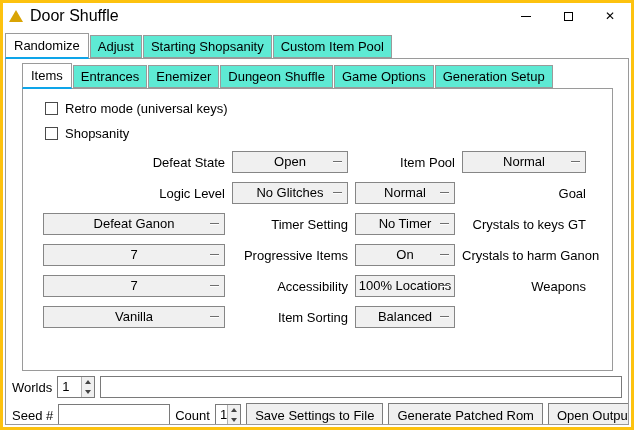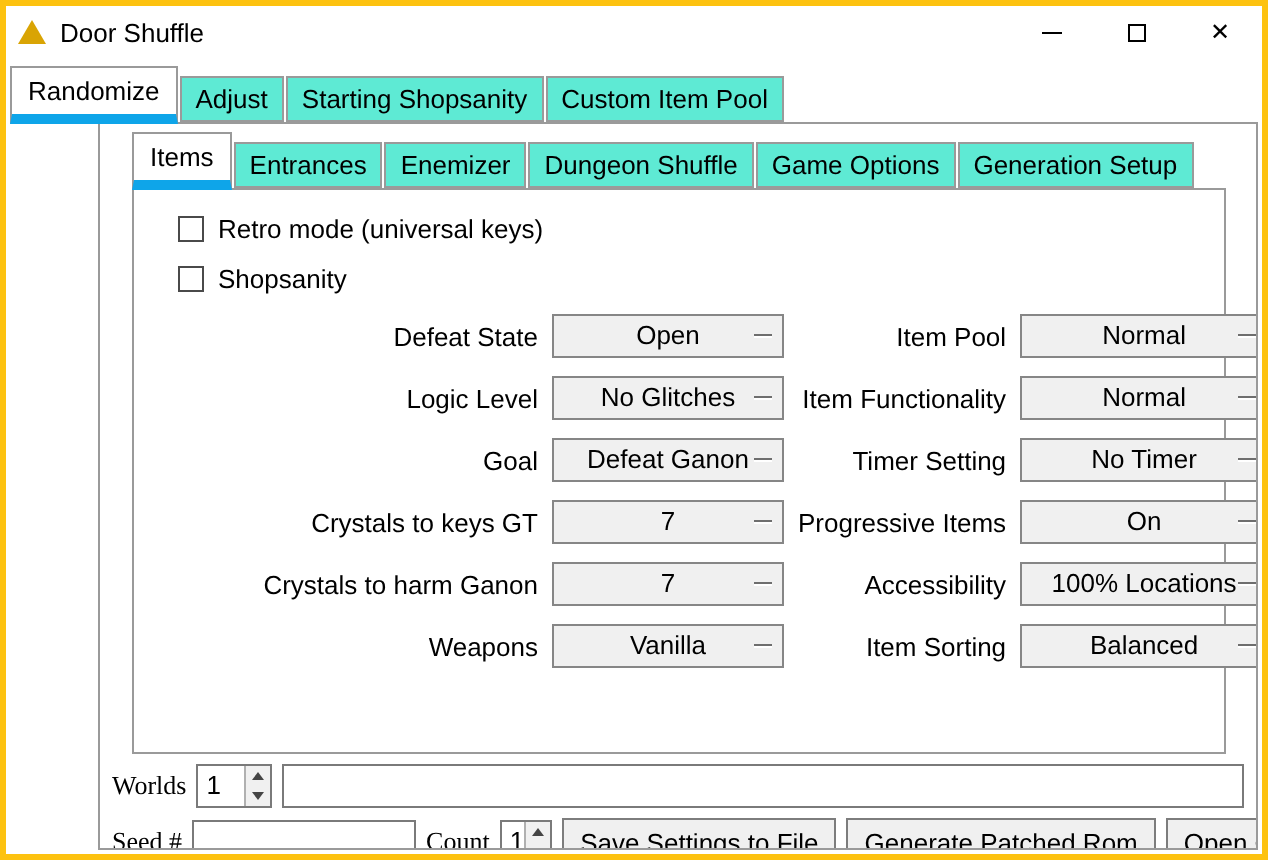--- a/index.html
+++ b/index.html
@@ -1,42 +1,42 @@
 <!DOCTYPE html>
 <html><head>
 <meta charset="utf-8">
 <style>
   html,body{margin:0;padding:0;}
   body{font-family:"Liberation Sans",sans-serif;font-size:13px;color:#000;background:#c8c8c8;}
   .window{width:634px;height:430px;background:#fdc20f;padding:3px;display:flex;flex-direction:column;box-sizing:border-box;}
   .titlebar{height:26px;flex:0 0 26px;background:#fff;display:flex;align-items:center;padding-left:6px;}
   .app-icon{width:0;height:0;border-left:7px solid transparent;border-right:7px solid transparent;border-bottom:12px solid #d9a404;margin-right:7px;}
-  .title-text{font-size:13px;}
+  .title-text{font-size:16px;}
   .caption{margin-left:auto;display:flex;align-self:stretch;}
   .cap-btn{width:42px;display:flex;align-items:center;justify-content:center;cursor:default;}
   .glyph-min{width:10px;height:1px;background:#000;}
   .glyph-max{width:9px;height:9px;border:1px solid #000;box-sizing:border-box;}
   .glyph-close{font-size:12px;line-height:1;}
   .client{flex:1;background:#fff;display:flex;flex-direction:column;padding:4px 2px 2px;box-sizing:border-box;overflow:hidden;}
   .tabbar{display:flex;align-items:flex-end;position:relative;z-index:2;}
   .tab{padding:3px 7px;background:#5eead4;border:1px solid #9a9a9a;margin-right:1px;white-space:nowrap;cursor:default;}
-  .tab.active{background:#fff;border-bottom:5px solid #0ea5e9;margin-bottom:-1px;padding:4px 8px;}
-  .outer-content{flex:1;border:1px solid #9a9a9a;display:flex;flex-direction:column;overflow:hidden;background:#fff;margin-left:44px;}
+  .tab.active{background:#fff;border-bottom:2px solid #0ea5e9;margin-bottom:-1px;padding:4px 8px;}
+  .outer-content{flex:1;border:1px solid #9a9a9a;display:flex;flex-direction:column;overflow:hidden;background:#fff;}
   .inner-nb{margin:4px 15px 0 16px;position:relative;}
   .inner-content{border:1px solid #9a9a9a;height:283px;box-sizing:border-box;padding:8px 0 0 20px;background:#fff;}
   .check-row{display:flex;align-items:center;margin:4px 0 10px 2px;gap:7px;}
   .checkbox{width:13px;height:13px;border:1px solid #4a4a4a;background:#fff;flex:0 0 13px;box-sizing:border-box;cursor:default;}
   .form-grid{display:grid;grid-template-columns:182px 116px 1fr 124px;column-gap:7px;row-gap:9px;align-items:center;margin-top:8px;padding-right:26px;}
   .f-label{text-align:right;white-space:nowrap;}
   .dropdown{height:22px;background:#f0f0f0;border:1px solid #868686;display:flex;align-items:center;position:relative;box-sizing:border-box;cursor:default;}
   .dd-value{flex:1;text-align:center;line-height:20px;}
   .dd-indicator{position:absolute;right:5px;top:50%;margin-top:-1px;width:9px;height:1px;background:#6e6e6e;box-shadow:0 1px 0 #fff;}
   .footer{margin-top:auto;padding:5px 6px 6px;display:flex;flex-direction:column;gap:5px;}
   .frow{display:flex;align-items:center;gap:5px;}
-  .lbl{white-space:nowrap;font-family:Liberation Serif, serif;}
+  .lbl{white-space:nowrap;}
   .entry{height:22px;border:1px solid #7a7a7a;background:#fff;padding:0 4px;font:13px "Liberation Sans",sans-serif;box-sizing:border-box;outline:none;}
   .entry.long{flex:1;}
   .entry.seed{width:112px;}
   .spin{width:38px;height:22px;border:1px solid #7a7a7a;background:#fff;display:flex;box-sizing:border-box;}
   .spin-value{flex:1;padding-left:4px;line-height:20px;}
   .spin-arrows{width:12px;display:flex;flex-direction:column;border-left:1px solid #b0b0b0;}
   .spin-btn{flex:1;background:#f0f0f0;display:flex;align-items:center;justify-content:center;cursor:default;}
   .tri-up{width:0;height:0;border-left:3px solid transparent;border-right:3px solid transparent;border-bottom:4px solid #444;}
   .tri-down{width:0;height:0;border-left:3px solid transparent;border-right:3px solid transparent;border-top:4px solid #444;}
   .btn{height:24px;padding:0 8px;background:#f0f0f0;border:1px solid #7d7d7d;font:13px "Liberation Sans",sans-serif;white-space:nowrap;cursor:default;}
@@ -106,21 +106,20 @@
             <div class="dropdown">
               <span class="dd-value">Normal</span>
               <span class="dd-indicator"></span>
             </div>
 
             <span class="f-label">Logic Level</span>
             <div class="dropdown">
               <span class="dd-value">No Glitches</span>
               <span class="dd-indicator"></span>
             </div>
-            <span class="f-label">Item Functionality</span>
             <div class="dropdown">
               <span class="dd-value">Normal</span>
               <span class="dd-indicator"></span>
             </div>
 
             <span class="f-label">Goal</span>
             <div class="dropdown">
               <span class="dd-value">Defeat Ganon</span>
               <span class="dd-indicator"></span>
             </div>

